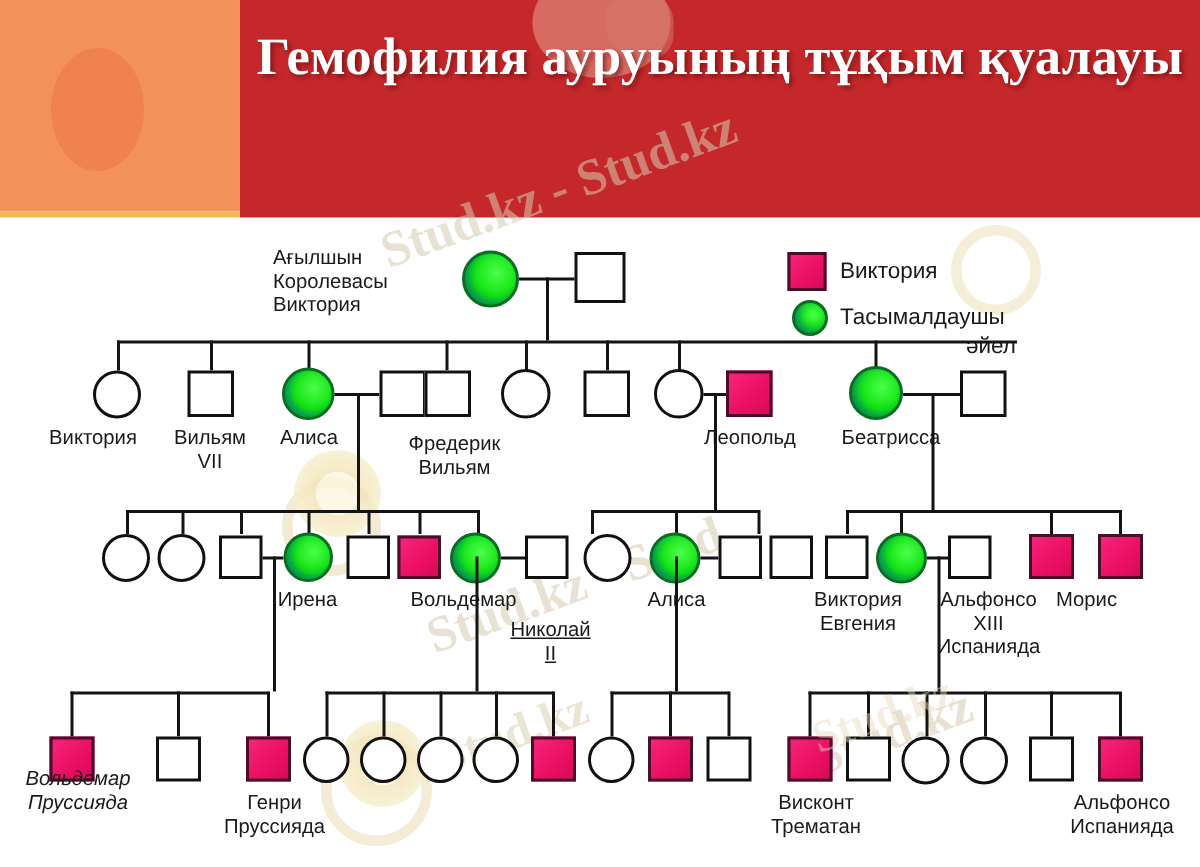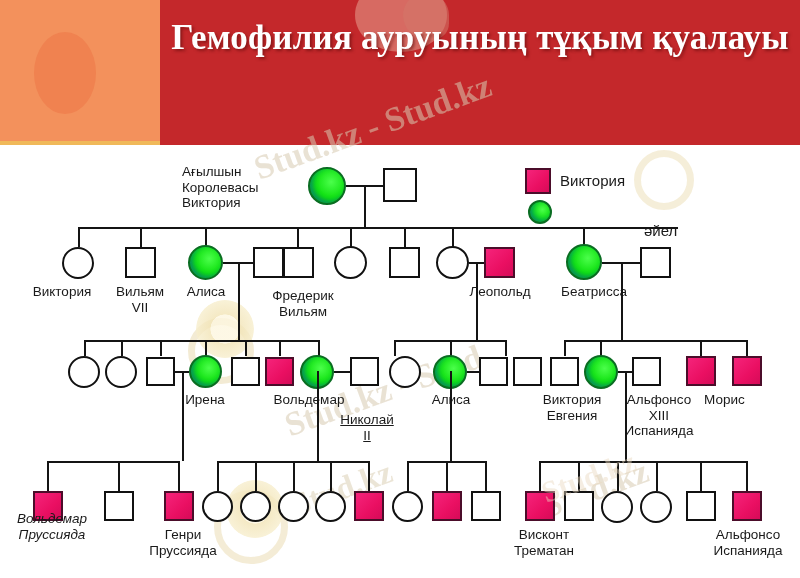--- a/index.html
+++ b/index.html
@@ -83,20 +83,21 @@
   <div class="wm-ring wmR1"></div>
   <div class="wm-ring wmR2"></div>
   <div class="wm-ring wmR3"></div>
   <div class="wm-flower" style="left:196px;top:300px;"></div>
   <div class="wm-flower" style="left:226px;top:480px;"></div>
 
   <div class="sym male aff" style="left:525px;top:168px;width:26px;height:26px;"></div>
   <div class="legend-txt" style="left:560px;top:172px;">Виктория</div>
 
   <div class="sym female carrier" style="left:528px;top:200px;width:24px;height:24px;"></div>
+  <div class="legend-txt" style="left:560px;top:203px;">Тасымалдаушы</div>
   <div class="legend-txt" style="left:644px;top:222px;">әйел</div>
 
   <div class="sym female carrier" style="left:308px;top:167px;width:38px;height:38px;"></div>
   <div class="lab" style="left:182px;top:164px;width:120px;text-align:left;">Ағылшын
 Королевасы
 Виктория</div>
   <div class="sym male" style="left:383px;top:168px;width:34px;height:34px;"></div>
 
   <div class="ln h" style="left:346px;top:185px;width:37px;"></div>
 

